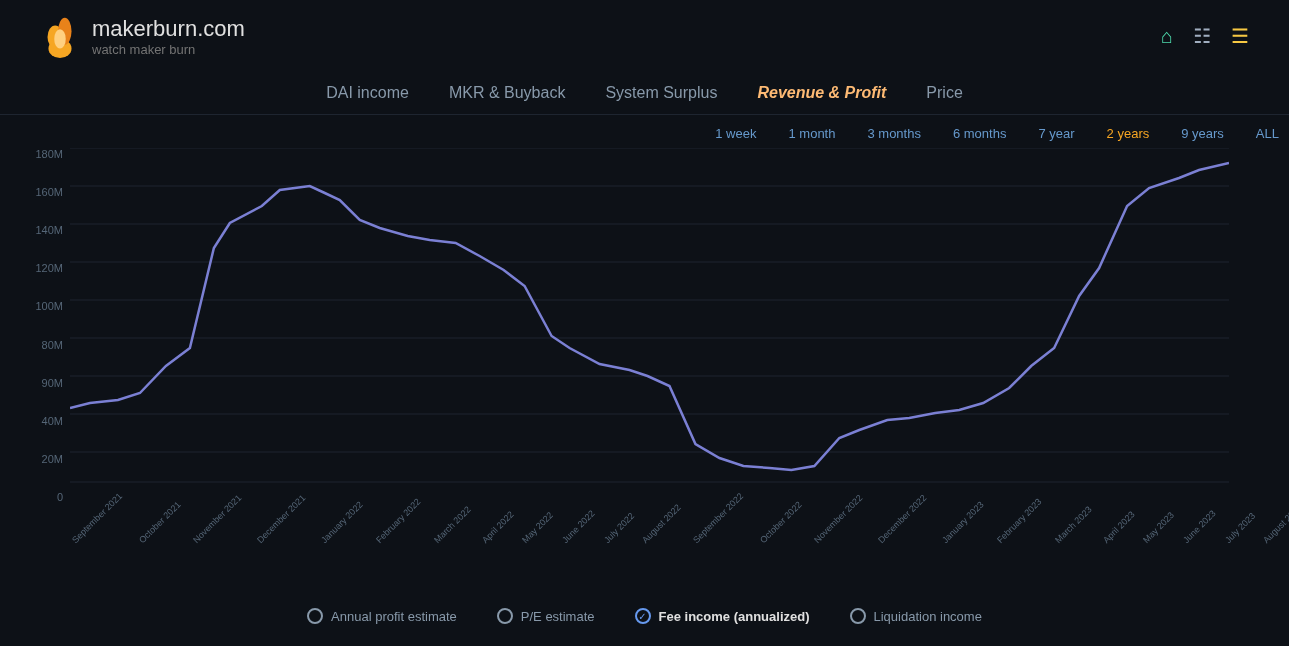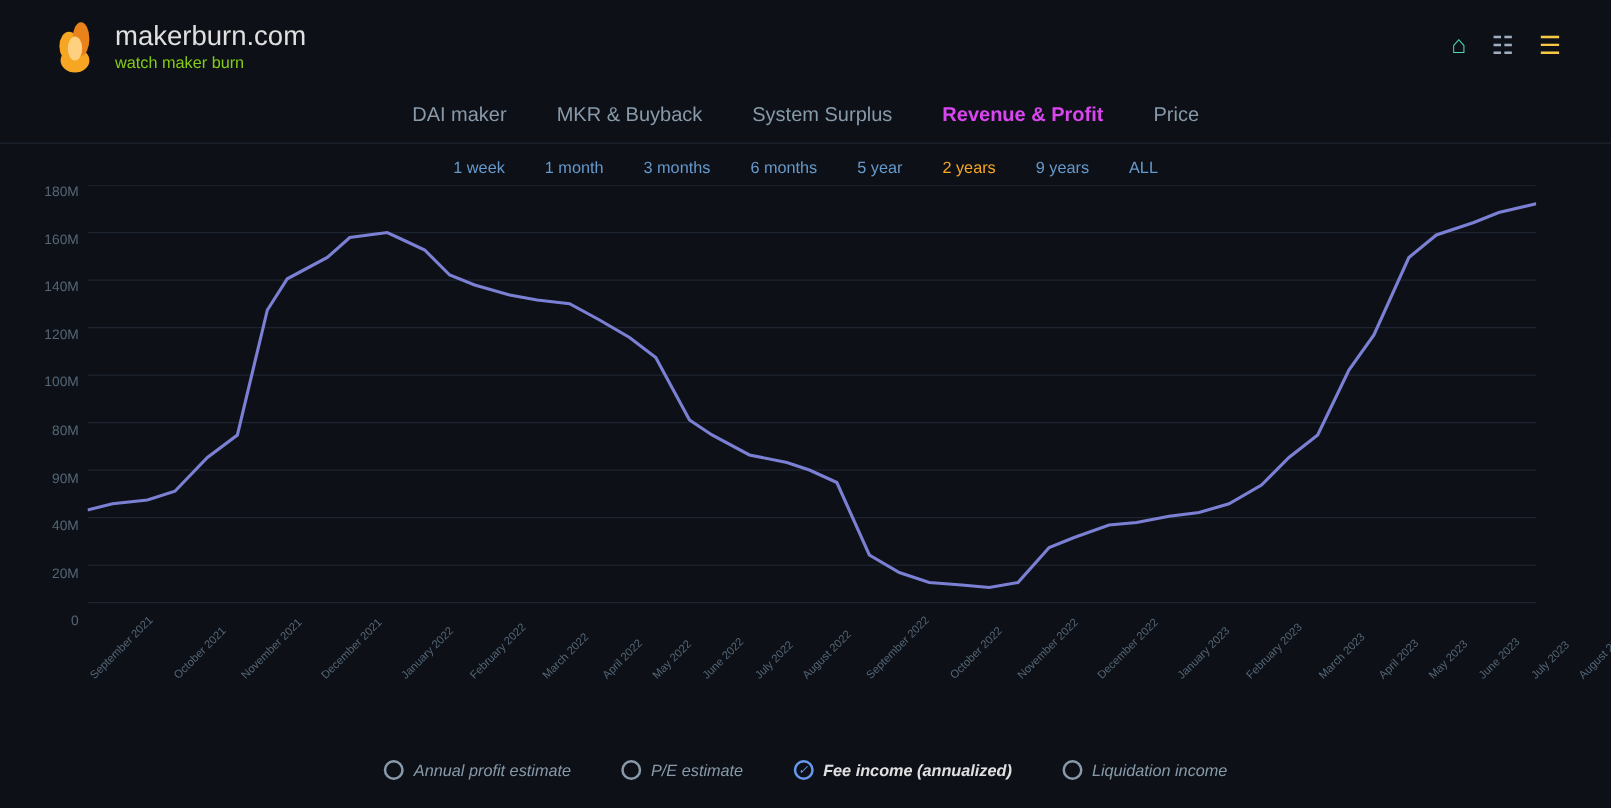--- a/index.html
+++ b/index.html
@@ -28,21 +28,21 @@
       width: 40px;
       height: 48px;
     }
     .logo-text .site-name {
       font-size: 22px;
       font-weight: normal;
       color: #e0e0e0;
     }
     .logo-text .site-tagline {
       font-size: 13px;
-      color: #84cc16;
+      color: #737373;
     }
     .header-icons {
       display: flex;
       align-items: center;
       gap: 20px;
     }
     .header-icon {
       font-size: 20px;
       cursor: pointer;
     }
@@ -60,29 +60,30 @@
       border-bottom: 1px solid #1e2530;
     }
     .nav-item {
       font-size: 16px;
       color: #8899aa;
       cursor: pointer;
       padding: 4px 0;
       text-decoration: none;
     }
     .nav-item.active {
-      color: #d946ef;
+      color: #fdba74;
       font-weight: 600;
+      font-style: italic;
     }
 
     
     .time-filters {
       display: flex;
       align-items: center;
-      justify-content: center;
+      justify-content: flex-end;
       gap: 12px;
       padding: 8px 0 4px;
     }
     .time-btn {
       font-size: 13px;
       color: #6699cc;
       cursor: pointer;
       padding: 3px 10px;
       background: none;
       border: none;
@@ -123,21 +124,20 @@
       justify-content: center;
       gap: 40px;
       padding: 10px 0 6px;
     }
     .legend-item {
       display: flex;
       align-items: center;
       gap: 8px;
       font-size: 13px;
       color: #8899aa;
-      font-style: italic;
     }
     .legend-item.active {
       color: #e0e0e0;
     }
     .legend-circle {
       width: 16px;
       height: 16px;
       border-radius: 50%;
       border: 2px solid #8899aa;
       display: flex;
@@ -178,33 +178,33 @@
     </div>
   </div>
   <div class="header-icons">
     <span class="header-icon icon-home">⌂</span>
     <span class="header-icon icon-doc">☷</span>
     <span class="header-icon icon-menu">☰</span>
   </div>
 </div>
 
 <nav class="nav">
-  <a class="nav-item">DAI maker</a>
+  <a class="nav-item">DAI income</a>
   <a class="nav-item">MKR &amp; Buyback</a>
   <a class="nav-item">System Surplus</a>
   <a class="nav-item active">Revenue &amp; Profit</a>
   <a class="nav-item">Price</a>
 </nav>
 
 <div class="time-filters">
   <button class="time-btn">1 week</button>
   <button class="time-btn">1 month</button>
   <button class="time-btn">3 months</button>
   <button class="time-btn">6 months</button>
-  <button class="time-btn">5 year</button>
+  <button class="time-btn">7 year</button>
   <button class="time-btn active">2 years</button>
   <button class="time-btn">9 years</button>
   <button class="time-btn">ALL</button>
 </div>
 
 <div class="chart-container" style="height:395px;">
 
   <div class="y-axis-labels">
     <span>180M</span>
     <span>160M</span>

